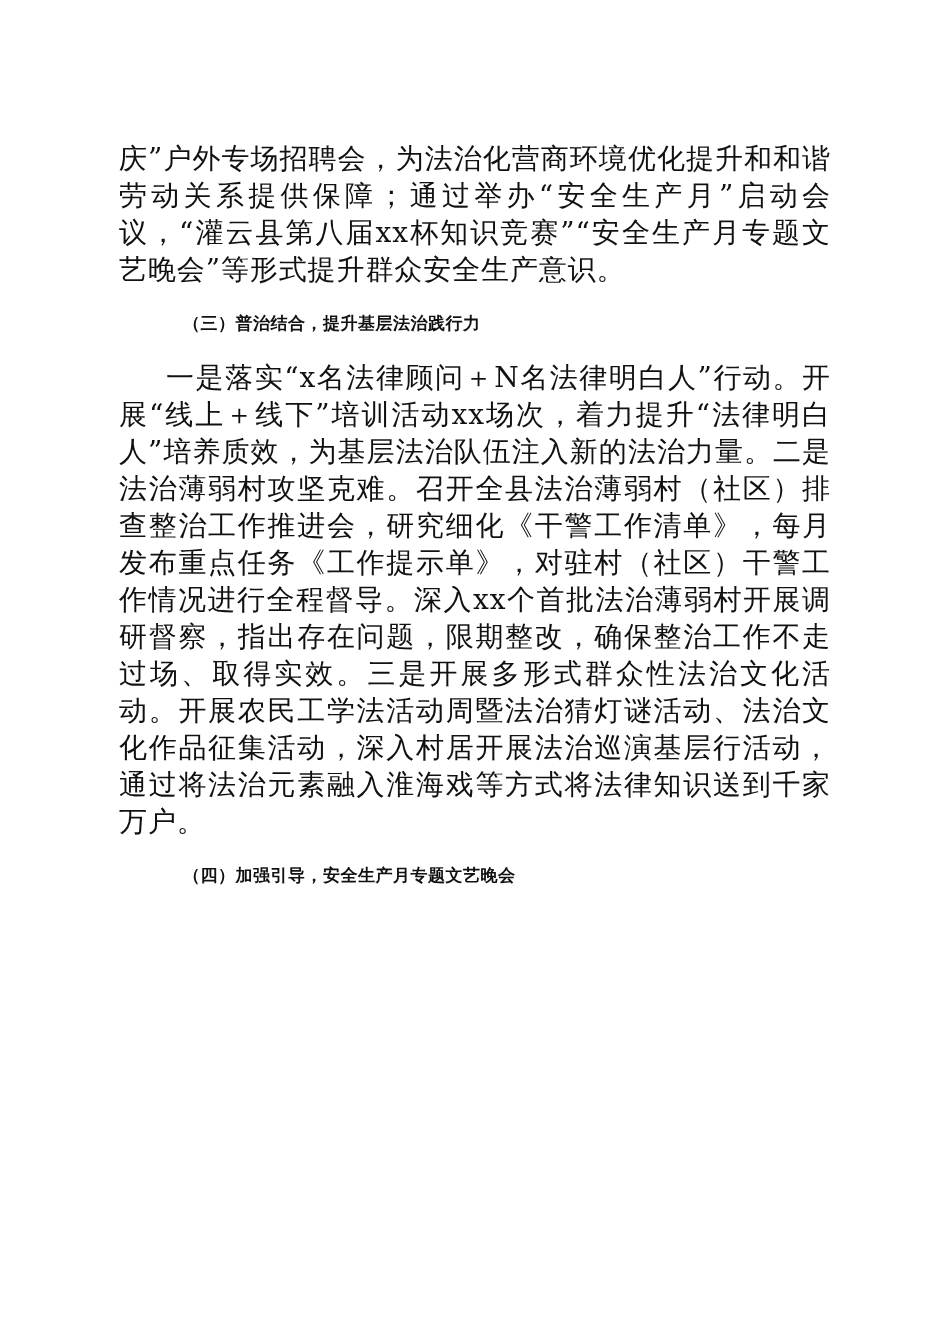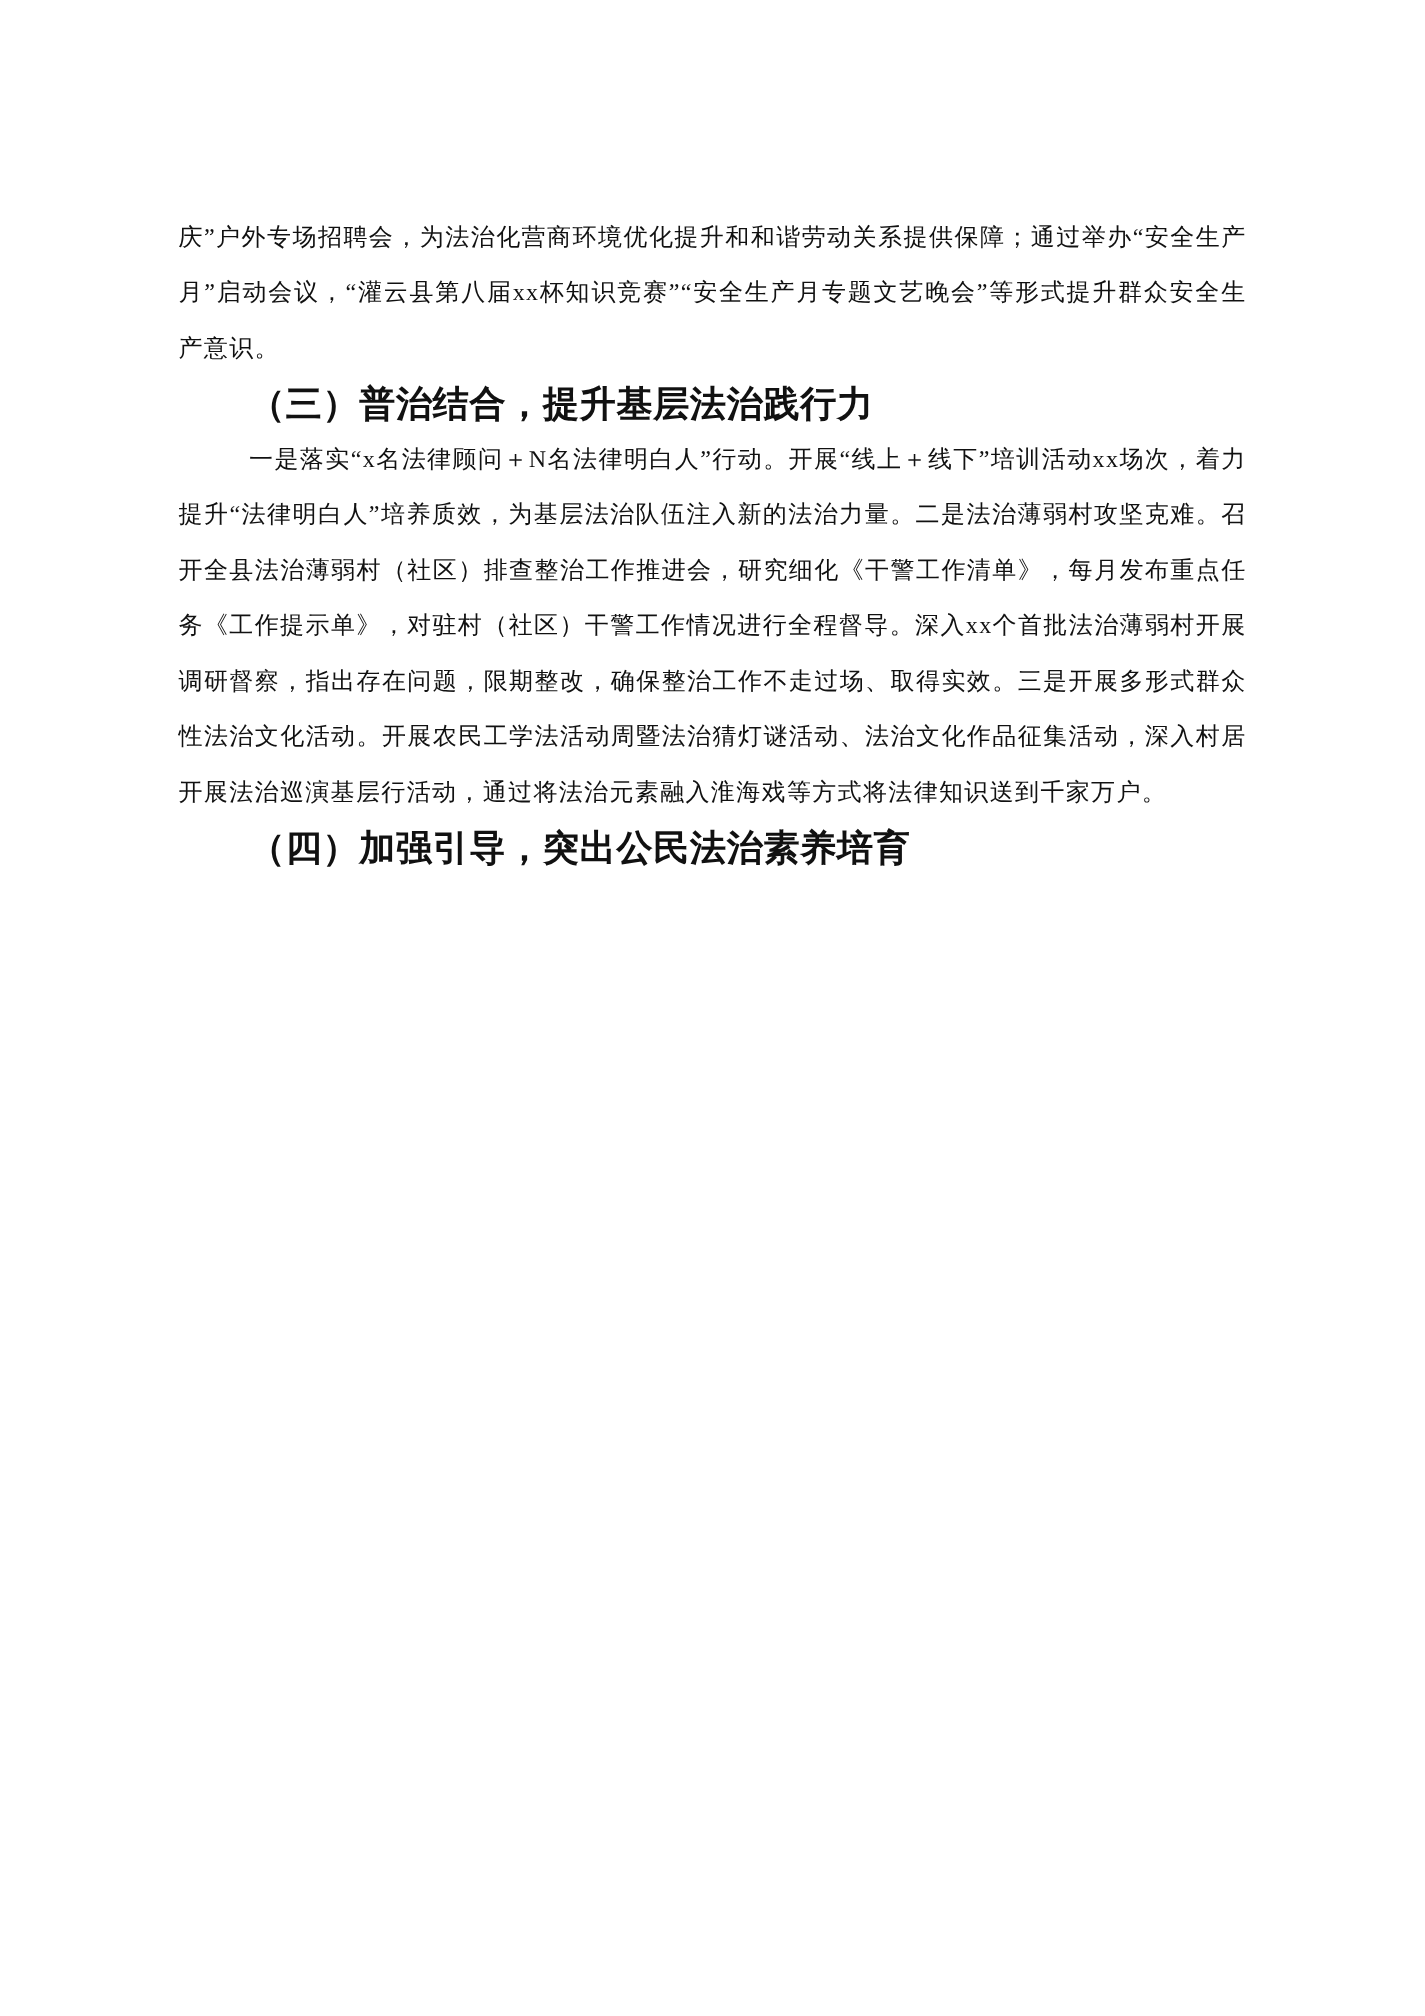--- a/index.html
+++ b/index.html
@@ -16,41 +16,40 @@
       color: #111111;
     }
     .page {
       position: absolute;
       left: 119px;
       top: 140px;
       width: 712px;
     }
     .para {
       margin: 0;
-      font-size: 16px;
+      font-size: 28px;
       line-height: 37px;
       text-align: justify;
       text-align-last: left;
       letter-spacing: 0.9px;
-      font-family: Liberation Serif, serif;
     }
     .para.indent {
       text-indent: 47px;
     }
     .heading {
-      margin: 0;
-      font-size: 24px;
+      margin: 17px;
+      font-size: 17px;
       line-height: 37px;
       padding-left: 47px;
       font-family: "DejaVu Sans", "Liberation Sans", sans-serif;
       font-weight: bold;
       letter-spacing: 0.5px;
     }
   </style>
 </head>
 <body>
 
 <div class="page">
   <p class="para">庆”户外专场招聘会，为法治化营商环境优化提升和和谐劳动关系提供保障；通过举办“安全生产月”启动会议，“灌云县第八届xx杯知识竞赛”“安全生产月专题文艺晚会”等形式提升群众安全生产意识。</p>
   <p class="heading">（三）普治结合，提升基层法治践行力</p>
   <p class="para indent">一是落实“x名法律顾问＋N名法律明白人”行动。开展“线上＋线下”培训活动xx场次，着力提升“法律明白人”培养质效，为基层法治队伍注入新的法治力量。二是法治薄弱村攻坚克难。召开全县法治薄弱村（社区）排查整治工作推进会，研究细化《干警工作清单》，每月发布重点任务《工作提示单》，对驻村（社区）干警工作情况进行全程督导。深入xx个首批法治薄弱村开展调研督察，指出存在问题，限期整改，确保整治工作不走过场、取得实效。三是开展多形式群众性法治文化活动。开展农民工学法活动周暨法治猜灯谜活动、法治文化作品征集活动，深入村居开展法治巡演基层行活动，通过将法治元素融入淮海戏等方式将法律知识送到千家万户。</p>
-  <p class="heading">（四）加强引导，突出公民法治素养培育</p>
+  <p class="heading">（四）加强引导，安全生产月专题文艺晚会</p>
 </div>
 
 </body></html>

